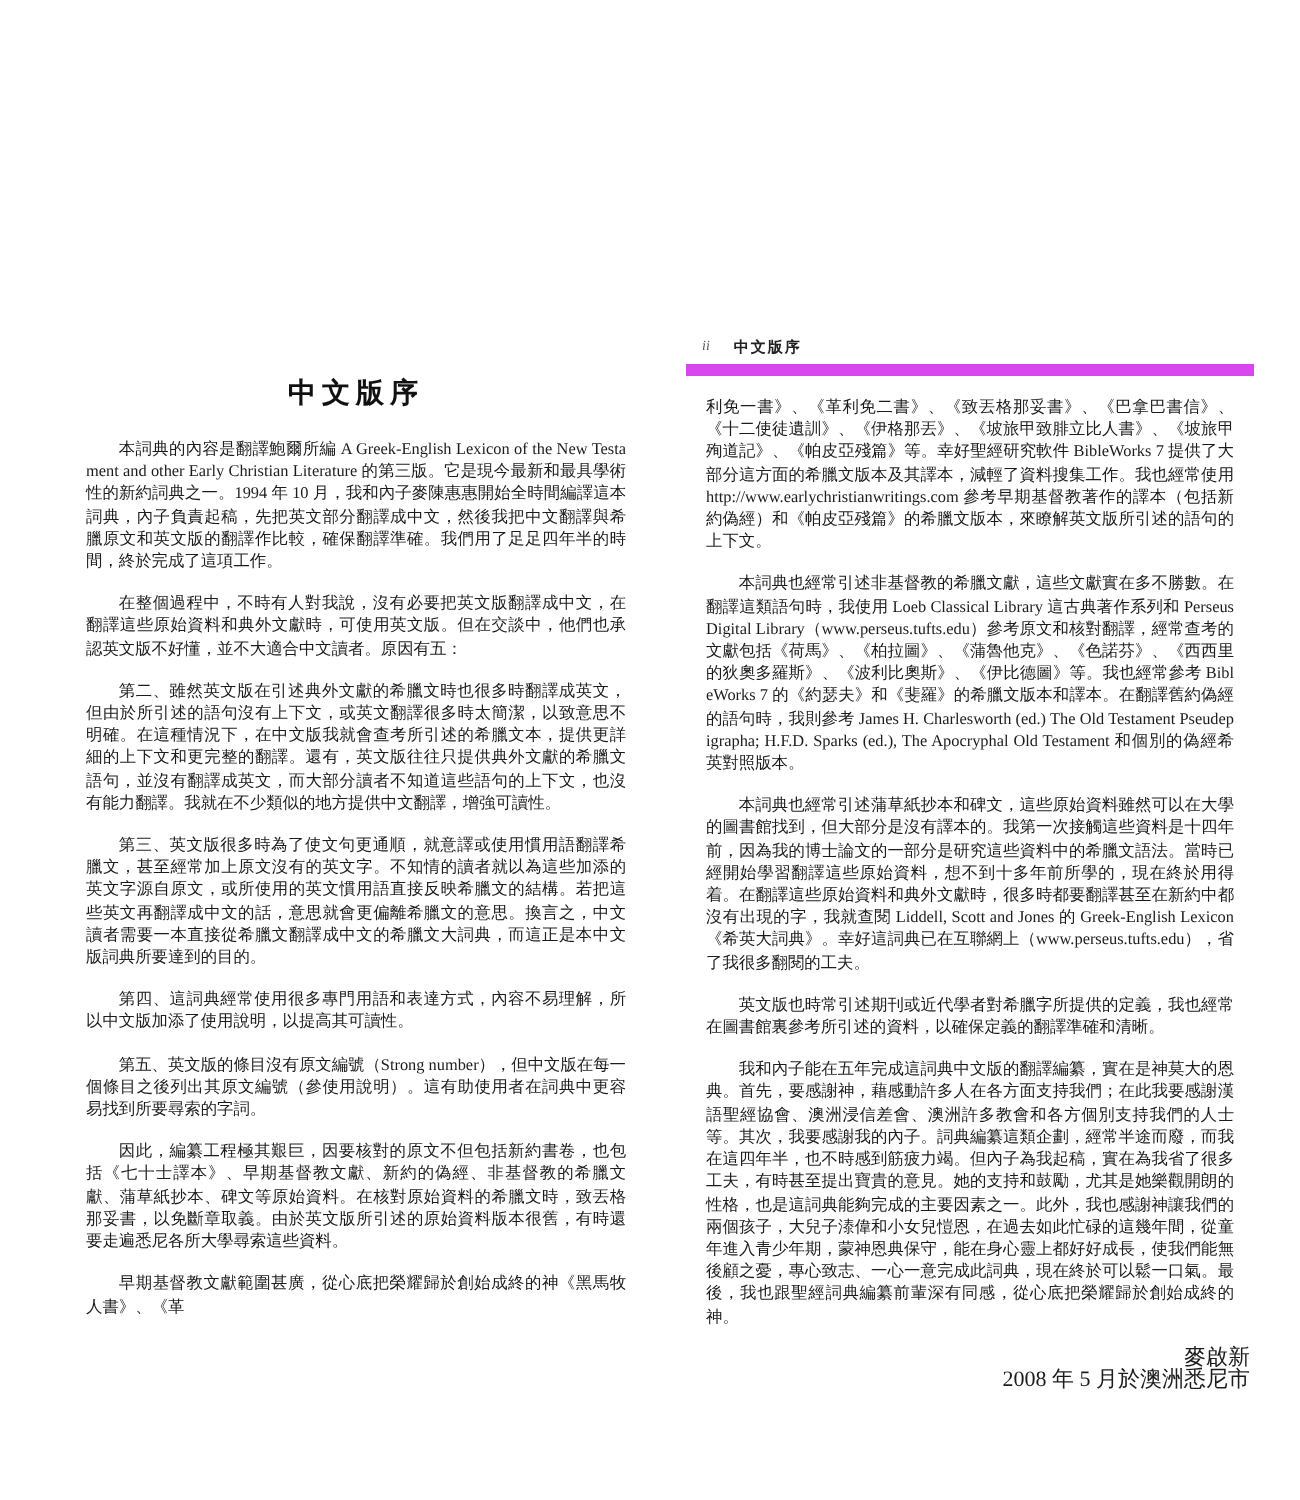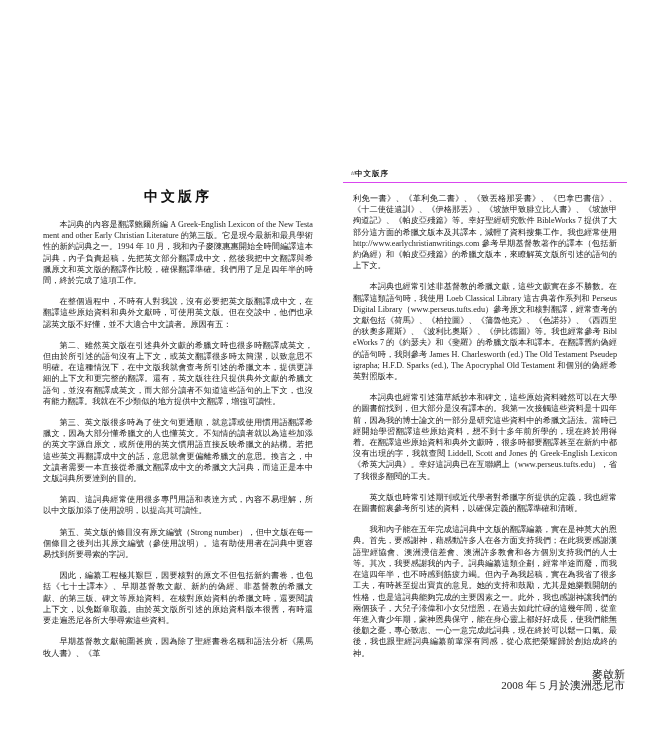--- a/index.html
+++ b/index.html
@@ -36,23 +36,23 @@
     text-align: center;
     font-size: 14px;
     font-weight: bold;
     letter-spacing: 3px;
     margin: 0 0 13px 0;
     color: #111;
   }
   .running-header {
     display: flex;
     align-items: flex-start;
-    gap: 0;
+    gap: 12px;
     padding: 0 0 3px 8px;
-    border-bottom: 1px solid #d946ef;
+    border-bottom: 6px solid #d946ef;
     margin-bottom: 8px;
   }
   .page-marker {
     font-size: 7px;
     color: #555;
     font-style: italic;
   }
   .running-title {
     font-size: 7.5px;
     font-weight: bold;
@@ -84,25 +84,25 @@
 <body>
 
 <div class="spread">
 
   <div class="page-col page-left">
     <h1 class="page-title">中文版序</h1>
     <div class="body-text">
       <p>本詞典的內容是翻譯鮑爾所編 A Greek-English Lexicon of the New Testament and other Early Christian Literature 的第三版。它是現今最新和最具學術性的新約詞典之一。1994 年 10 月，我和內子麥陳惠惠開始全時間編譯這本詞典，內子負責起稿，先把英文部分翻譯成中文，然後我把中文翻譯與希臘原文和英文版的翻譯作比較，確保翻譯準確。我們用了足足四年半的時間，終於完成了這項工作。</p>
       <p>在整個過程中，不時有人對我說，沒有必要把英文版翻譯成中文，在翻譯這些原始資料和典外文獻時，可使用英文版。但在交談中，他們也承認英文版不好懂，並不大適合中文讀者。原因有五：</p>
       <p>第二、雖然英文版在引述典外文獻的希臘文時也很多時翻譯成英文，但由於所引述的語句沒有上下文，或英文翻譯很多時太簡潔，以致意思不明確。在這種情況下，在中文版我就會查考所引述的希臘文本，提供更詳細的上下文和更完整的翻譯。還有，英文版往往只提供典外文獻的希臘文語句，並沒有翻譯成英文，而大部分讀者不知道這些語句的上下文，也沒有能力翻譯。我就在不少類似的地方提供中文翻譯，增強可讀性。</p>
-      <p>第三、英文版很多時為了使文句更通順，就意譯或使用慣用語翻譯希臘文，因為大部分懂希臘文的人也懂英文。不知情的讀者就以為這些加添的英文字源自原文，或所使用的英文慣用語直接反映希臘文的結構。若把這些英文再翻譯成中文的話，意思就會更偏離希臘文的意思。換言之，中文讀者需要一本直接從希臘文翻譯成中文的希臘文大詞典，而這正是本中文版詞典所要達到的目的。</p>
+      <p>第三、英文版很多時為了使文句更通順，就意譯或使用慣用語翻譯希臘文，甚至經常加上原文沒有的英文字。不知情的讀者就以為這些加添的英文字源自原文，或所使用的英文慣用語直接反映希臘文的結構。若把這些英文再翻譯成中文的話，意思就會更偏離希臘文的意思。換言之，中文讀者需要一本直接從希臘文翻譯成中文的希臘文大詞典，而這正是本中文版詞典所要達到的目的。</p>
       <p>第四、這詞典經常使用很多專門用語和表達方式，內容不易理解，所以中文版加添了使用說明，以提高其可讀性。</p>
       <p>第五、英文版的條目沒有原文編號（Strong number），但中文版在每一個條目之後列出其原文編號（參使用說明）。這有助使用者在詞典中更容易找到所要尋索的字詞。</p>
-      <p>因此，編纂工程極其艱巨，因要核對的原文不但包括新約書卷，也包括《七十士譯本》、早期基督教文獻、新約的偽經、非基督教的希臘文獻、的第三版、碑文等原始資料。在核對原始資料的希臘文時，還要閱讀上下文，以免斷章取義。由於英文版所引述的原始資料版本很舊，有時還要走遍悉尼各所大學尋索這些資料。</p>
-      <p>早期基督教文獻範圍甚廣，因為除了聖經書卷名稱和語法分析《黑馬牧人書》、《革</p>
+      <p>因此，編纂工程極其艱巨，因要核對的原文不但包括新約書卷，也包括《七十士譯本》、早期基督教文獻、新約的偽經、非基督教的希臘文獻、蒲草紙抄本、碑文等原始資料。在核對原始資料的希臘文時，致丟格那妥書，以免斷章取義。由於英文版所引述的原始資料版本很舊，有時還要走遍悉尼各所大學尋索這些資料。</p>
+      <p>早期基督教文獻範圍甚廣，從心底把榮耀歸於創始成終的神《黑馬牧人書》、《革</p>
     </div>
   </div>
 
   <div class="page-col page-right">
     <div class="running-header">
       <span class="page-marker">ii</span>
       <span class="running-title">中文版序</span>
     </div>
     <div class="body-text">
       <p class="no-indent">利免一書》、《革利免二書》、《致丟格那妥書》、《巴拿巴書信》、《十二使徒遺訓》、《伊格那丟》、《坡旅甲致腓立比人書》、《坡旅甲殉道記》、《帕皮亞殘篇》等。幸好聖經研究軟件 BibleWorks 7 提供了大部分這方面的希臘文版本及其譯本，減輕了資料搜集工作。我也經常使用 http://www.earlychristianwritings.com 參考早期基督教著作的譯本（包括新約偽經）和《帕皮亞殘篇》的希臘文版本，來瞭解英文版所引述的語句的上下文。</p>

